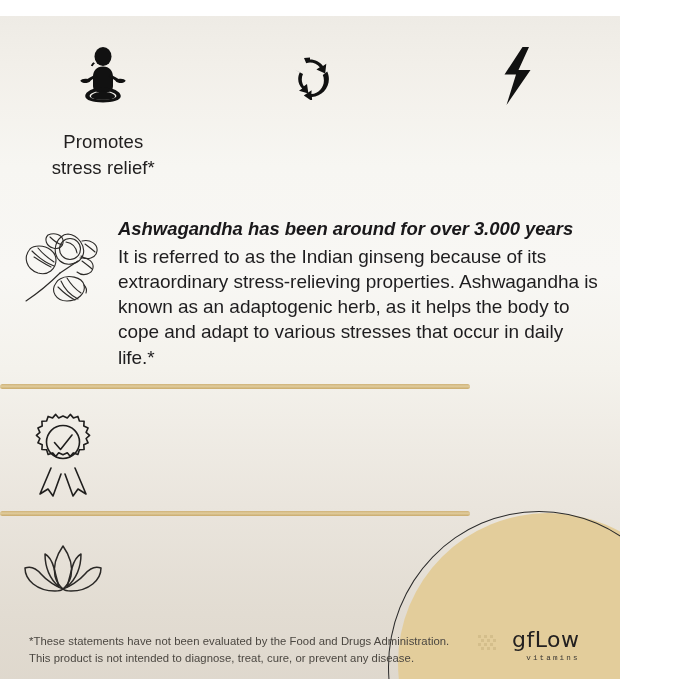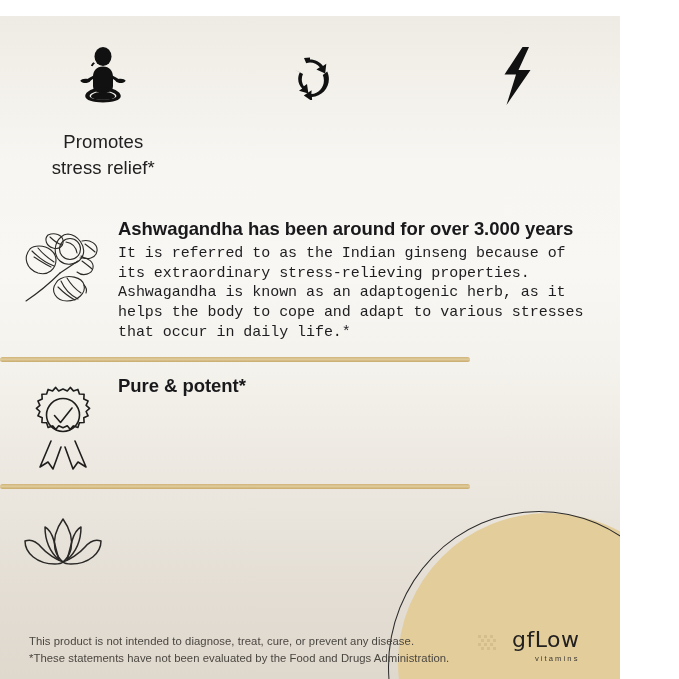--- a/index.html
+++ b/index.html
@@ -111,28 +111,28 @@
     flex: 1 1 auto;
     padding-right: 6px;
   }
   .sec-title {
     font-size: 18.5px;
     font-weight: bold;
     color: #19181a;
     letter-spacing: -.05px;
     margin: 0 0 3px 0;
     line-height: 1.3;
+    font-style: italic;
   }
   .sec-text {
-    font-size: 15px;
+    font-size: 19px;
     line-height: 1.33;
     color: #1e1d1f;
     margin: 0;
     letter-spacing: -.05px;
-    font-family: Liberation Mono, monospace;
   }
 
   
   .section-1 .sec-icon { padding-top: 8px; }
   .section-2 .sec-icon { padding-top: 10px; }
   .section-3 .sec-icon { padding-top: 14px; }
 
   
   .footer {
     position: absolute;
@@ -177,21 +177,21 @@
     letter-spacing: .5px;
     line-height: 1;
     font-family: "DejaVu Sans", sans-serif;
     font-weight: 400;
   }
   .brand-sub {
     font-size: 7.6px;
     color: #3a3733;
     letter-spacing: 2.1px;
     margin-top: 3px;
-    font-family: Liberation Sans, sans-serif;
+    font-family: Liberation Mono, monospace;
   }
 </style>
 </head>
 <body>
 
 <div id="page">
 
   <div class="deco-circle"></div>
   <div class="deco-arc"></div>
 
@@ -292,21 +292,20 @@
             <path d="M51 57 L62 83 L54 78 L49 85 L41 63"></path>
 
             <path d="M39 5
                      l4.3 2.0 3.0-3.6 3.1 3.5 4.5-1.5 1.5 4.6 4.7 .3 -.3 4.7 4.3 2.0 -2.0 4.3 3.5 3.1 -3.5 3.1 2.0 4.3 -4.3 2.0 .3 4.7 -4.7 .3 -1.5 4.6 -4.5-1.5 -3.1 3.5 -3.0-3.6 -4.3 2.0 -4.3-2.0 -3.0 3.6 -3.1-3.5 -4.5 1.5 -1.5-4.6 -4.7-.3 .3-4.7 -4.3-2.0 2.0-4.3 -3.5-3.1 3.5-3.1 -2.0-4.3 4.3-2.0 -.3-4.7 4.7-.3 1.5-4.6 4.5 1.5 3.1-3.5 3.0 3.6 Z"></path>
             <circle cx="39" cy="31" r="16.5"></circle>
             <path d="M30.5 31.5 L36.5 38.5 L48 24"></path>
           </g>
         </svg>
       </div>
       <div class="sec-body">
-        <div class="sec-title">Pure &amp; potent*</div>
       </div>
     </div>
 
     <div class="divider"></div>
 
     <div class="section section-3">
       <div class="sec-icon">
         <svg width="88" height="60" viewBox="0 0 88 60" aria-hidden="true">
           <g fill="none" stroke="#2a2826" stroke-width="1.5" stroke-linecap="round" stroke-linejoin="round">
 
@@ -321,22 +320,22 @@
         </svg>
       </div>
       <div class="sec-body">
       </div>
     </div>
 
   </div>
 
   <div class="footer">
     <div class="disclaimer">
+      <div>*These statements have not been evaluated by the Food and Drugs Administration.</div>
       <div>This product is not intended to diagnose, treat, cure, or prevent any disease.</div>
-      <div>*These statements have not been evaluated by the Food and Drugs Administration.</div>
     </div>
     <div class="brand">
       <svg class="brand-mark" viewBox="0 0 22 22" aria-hidden="true">
         <g fill="#c9b27e">
           <rect x="0" y="0" width="3" height="3"></rect>
             <rect x="6" y="0" width="3" height="3"></rect>
             <rect x="12" y="0" width="3" height="3"></rect>
           <rect x="3" y="4" width="3" height="3"></rect>
             <rect x="9" y="4" width="3" height="3"></rect>
             <rect x="15" y="4" width="3" height="3"></rect>

